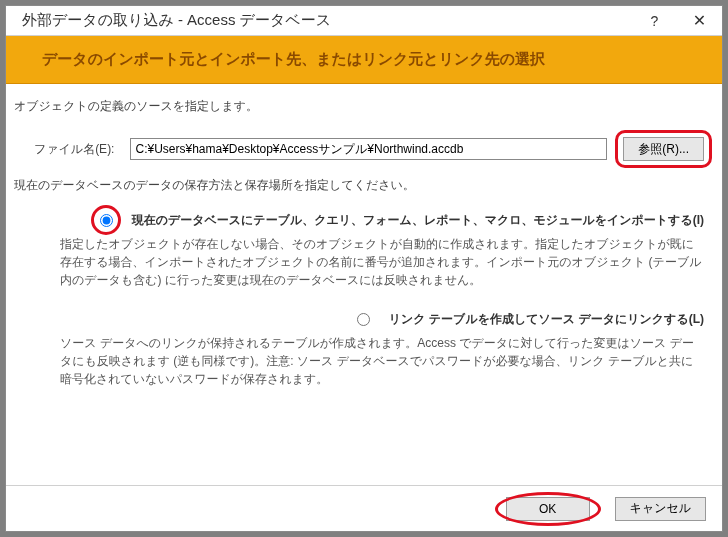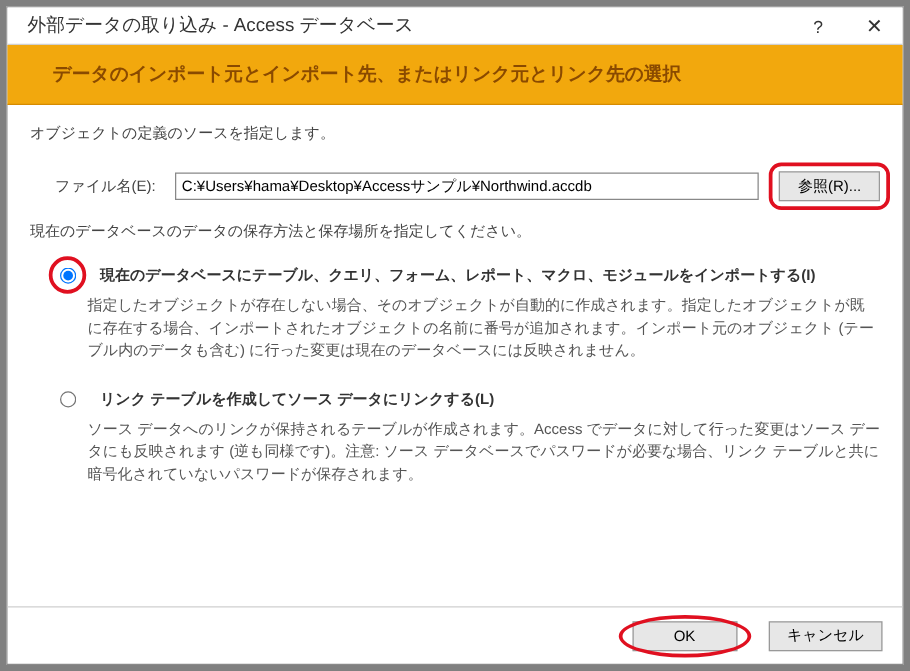--- a/index.html
+++ b/index.html
@@ -46,21 +46,21 @@
     .header-band {
       background: #f2a80d;
       color: #8a4a00;
       font-weight: bold;
       font-size: 15px;
       padding: 14px 16px 14px 36px;
       border-bottom: 1px solid #d68b00;
     }
     .content {
       flex: 1;
-      padding: 14px 18px 10px 18px;
+      padding: 14px 18px 10px 8px;
       display: flex;
       flex-direction: column;
       overflow: hidden;
       color: #444;
     }
     .intro { margin-bottom: 22px; }
     .file-row {
       display: flex;
       align-items: center;
       gap: 16px;
@@ -94,20 +94,21 @@
     .option-group { margin-left: 24px; }
     .option {
       margin-bottom: 22px;
       position: relative;
     }
     .option-head {
       display: flex;
       align-items: center;
       gap: 19px;
       margin-bottom: 6px;
+      justify-content: flex-end;
     }
     .radio-wrap {
       position: relative;
       display: inline-flex;
       align-items: center;
       justify-content: center;
     }
     input[type=radio] { width: 13px; height: 13px; }
     .option-title { font-weight: bold; color: #333; }
     .option-desc {

